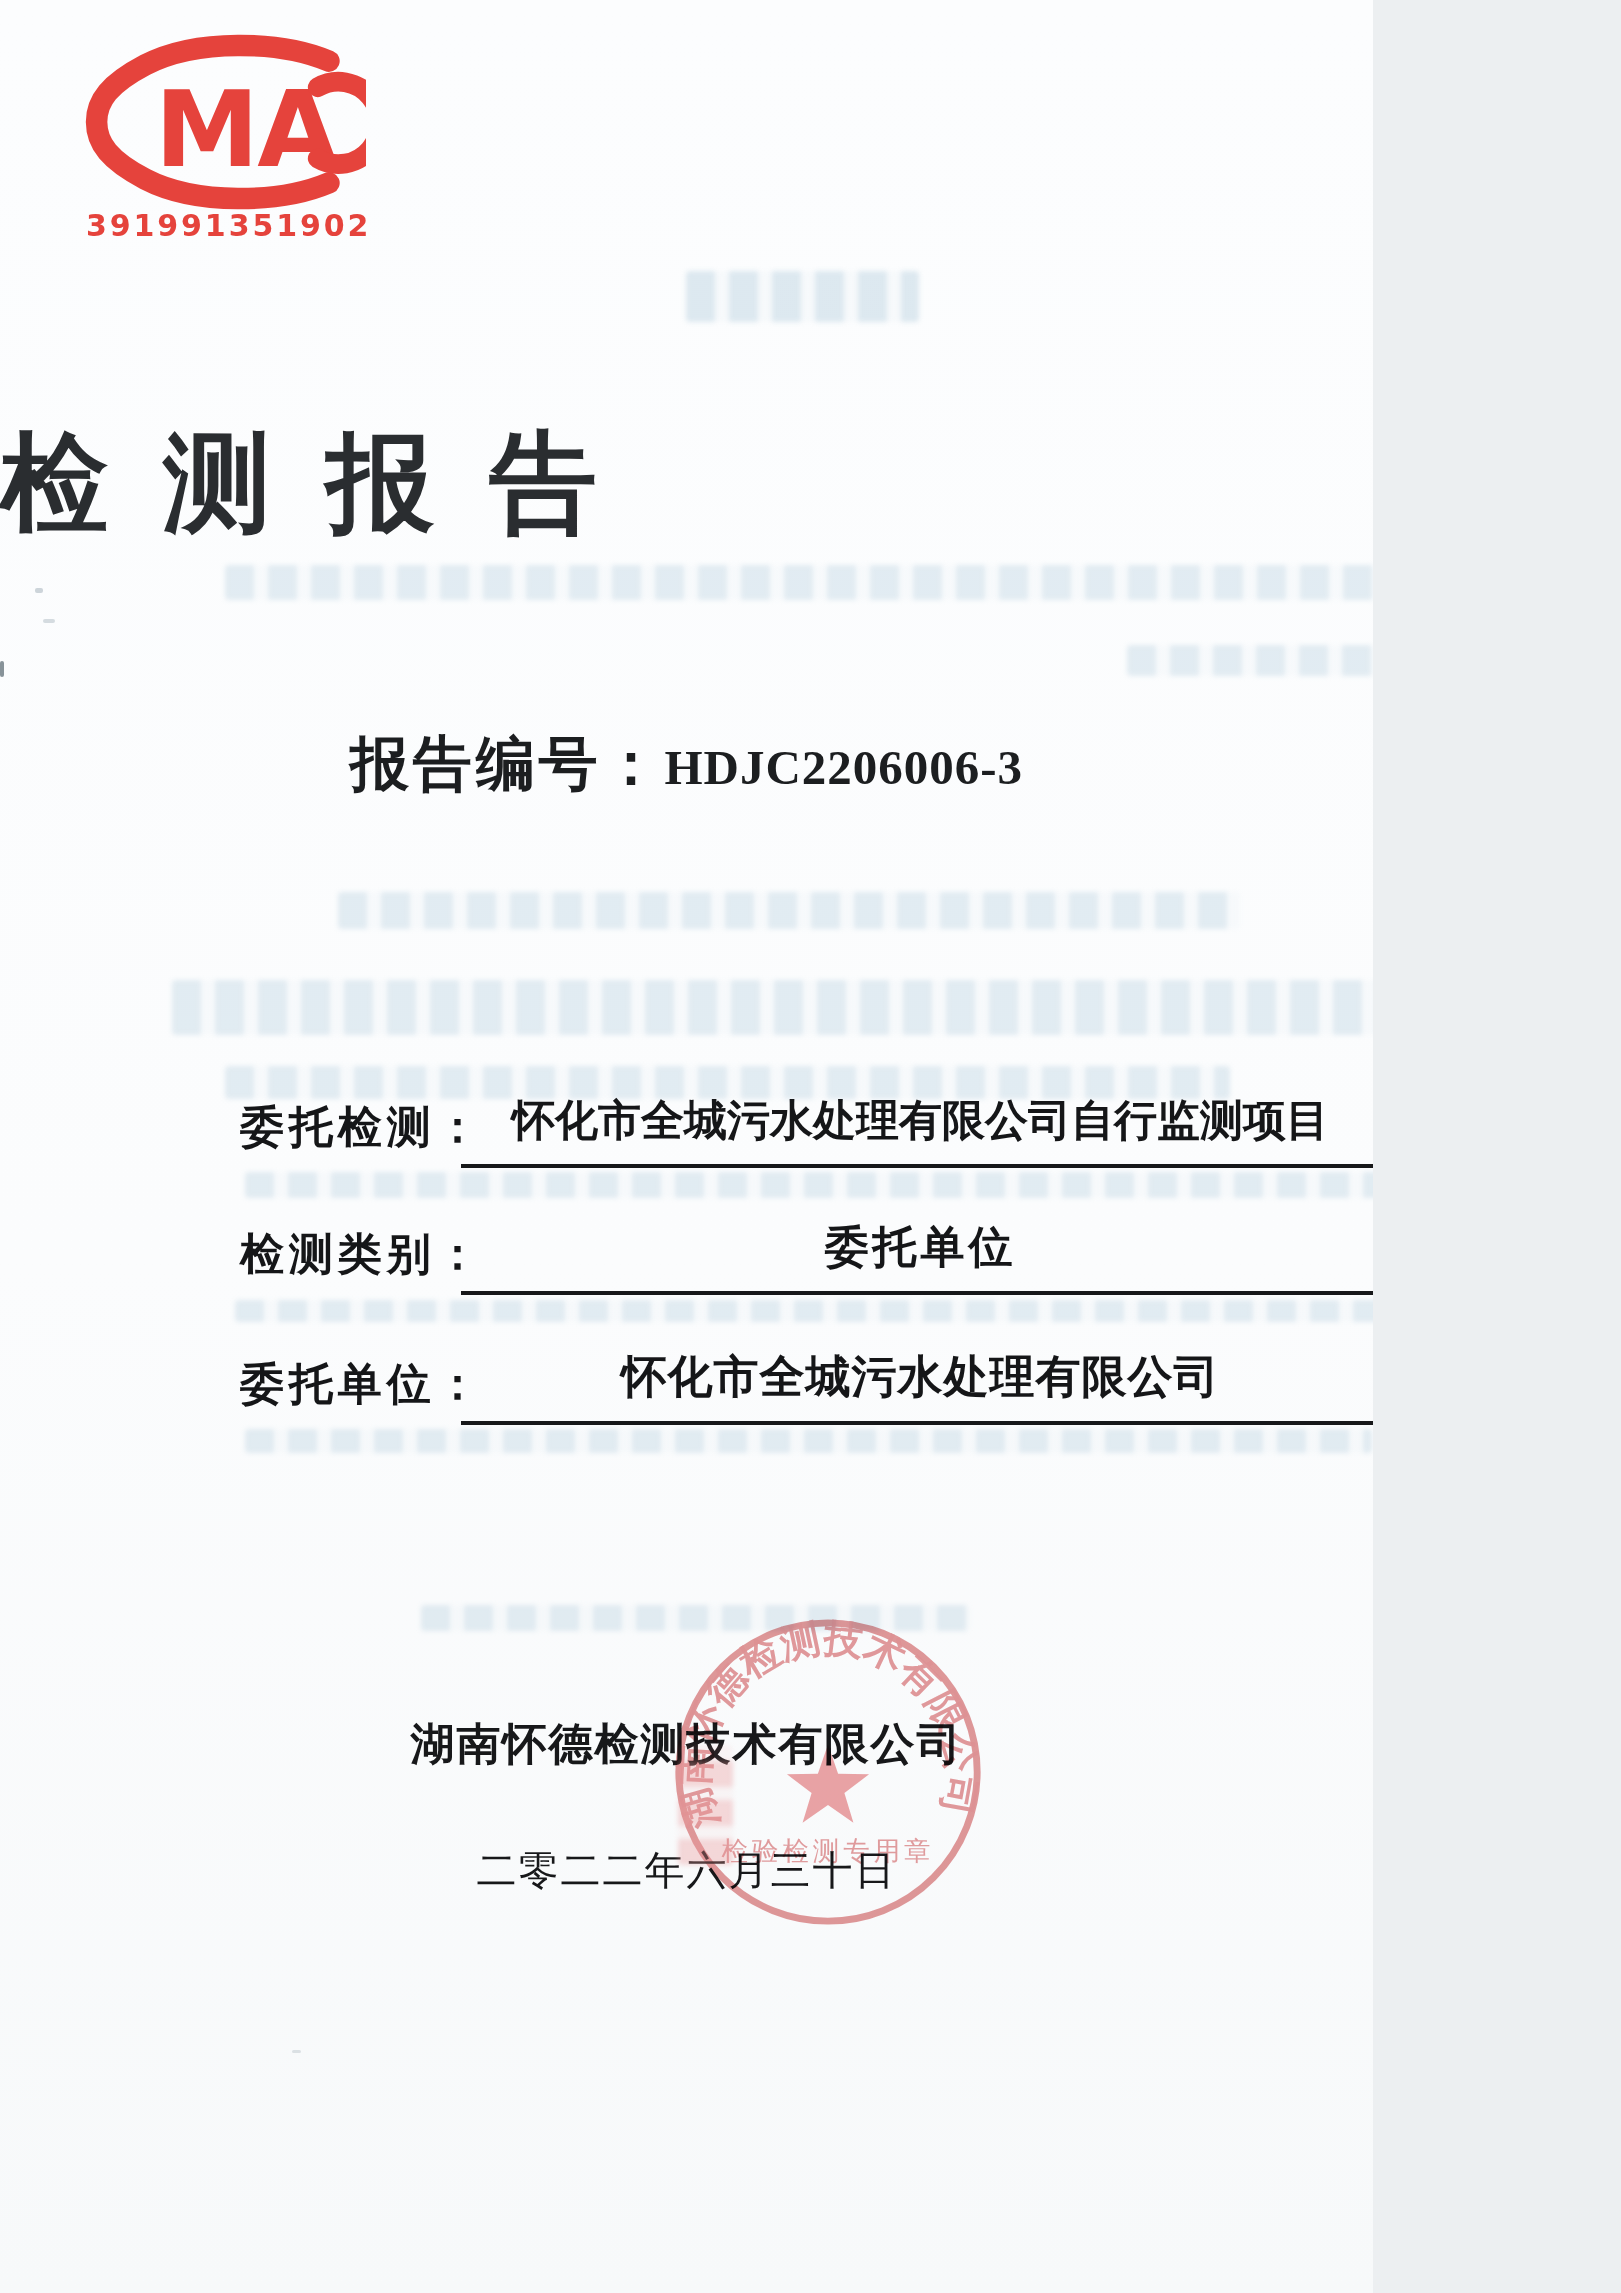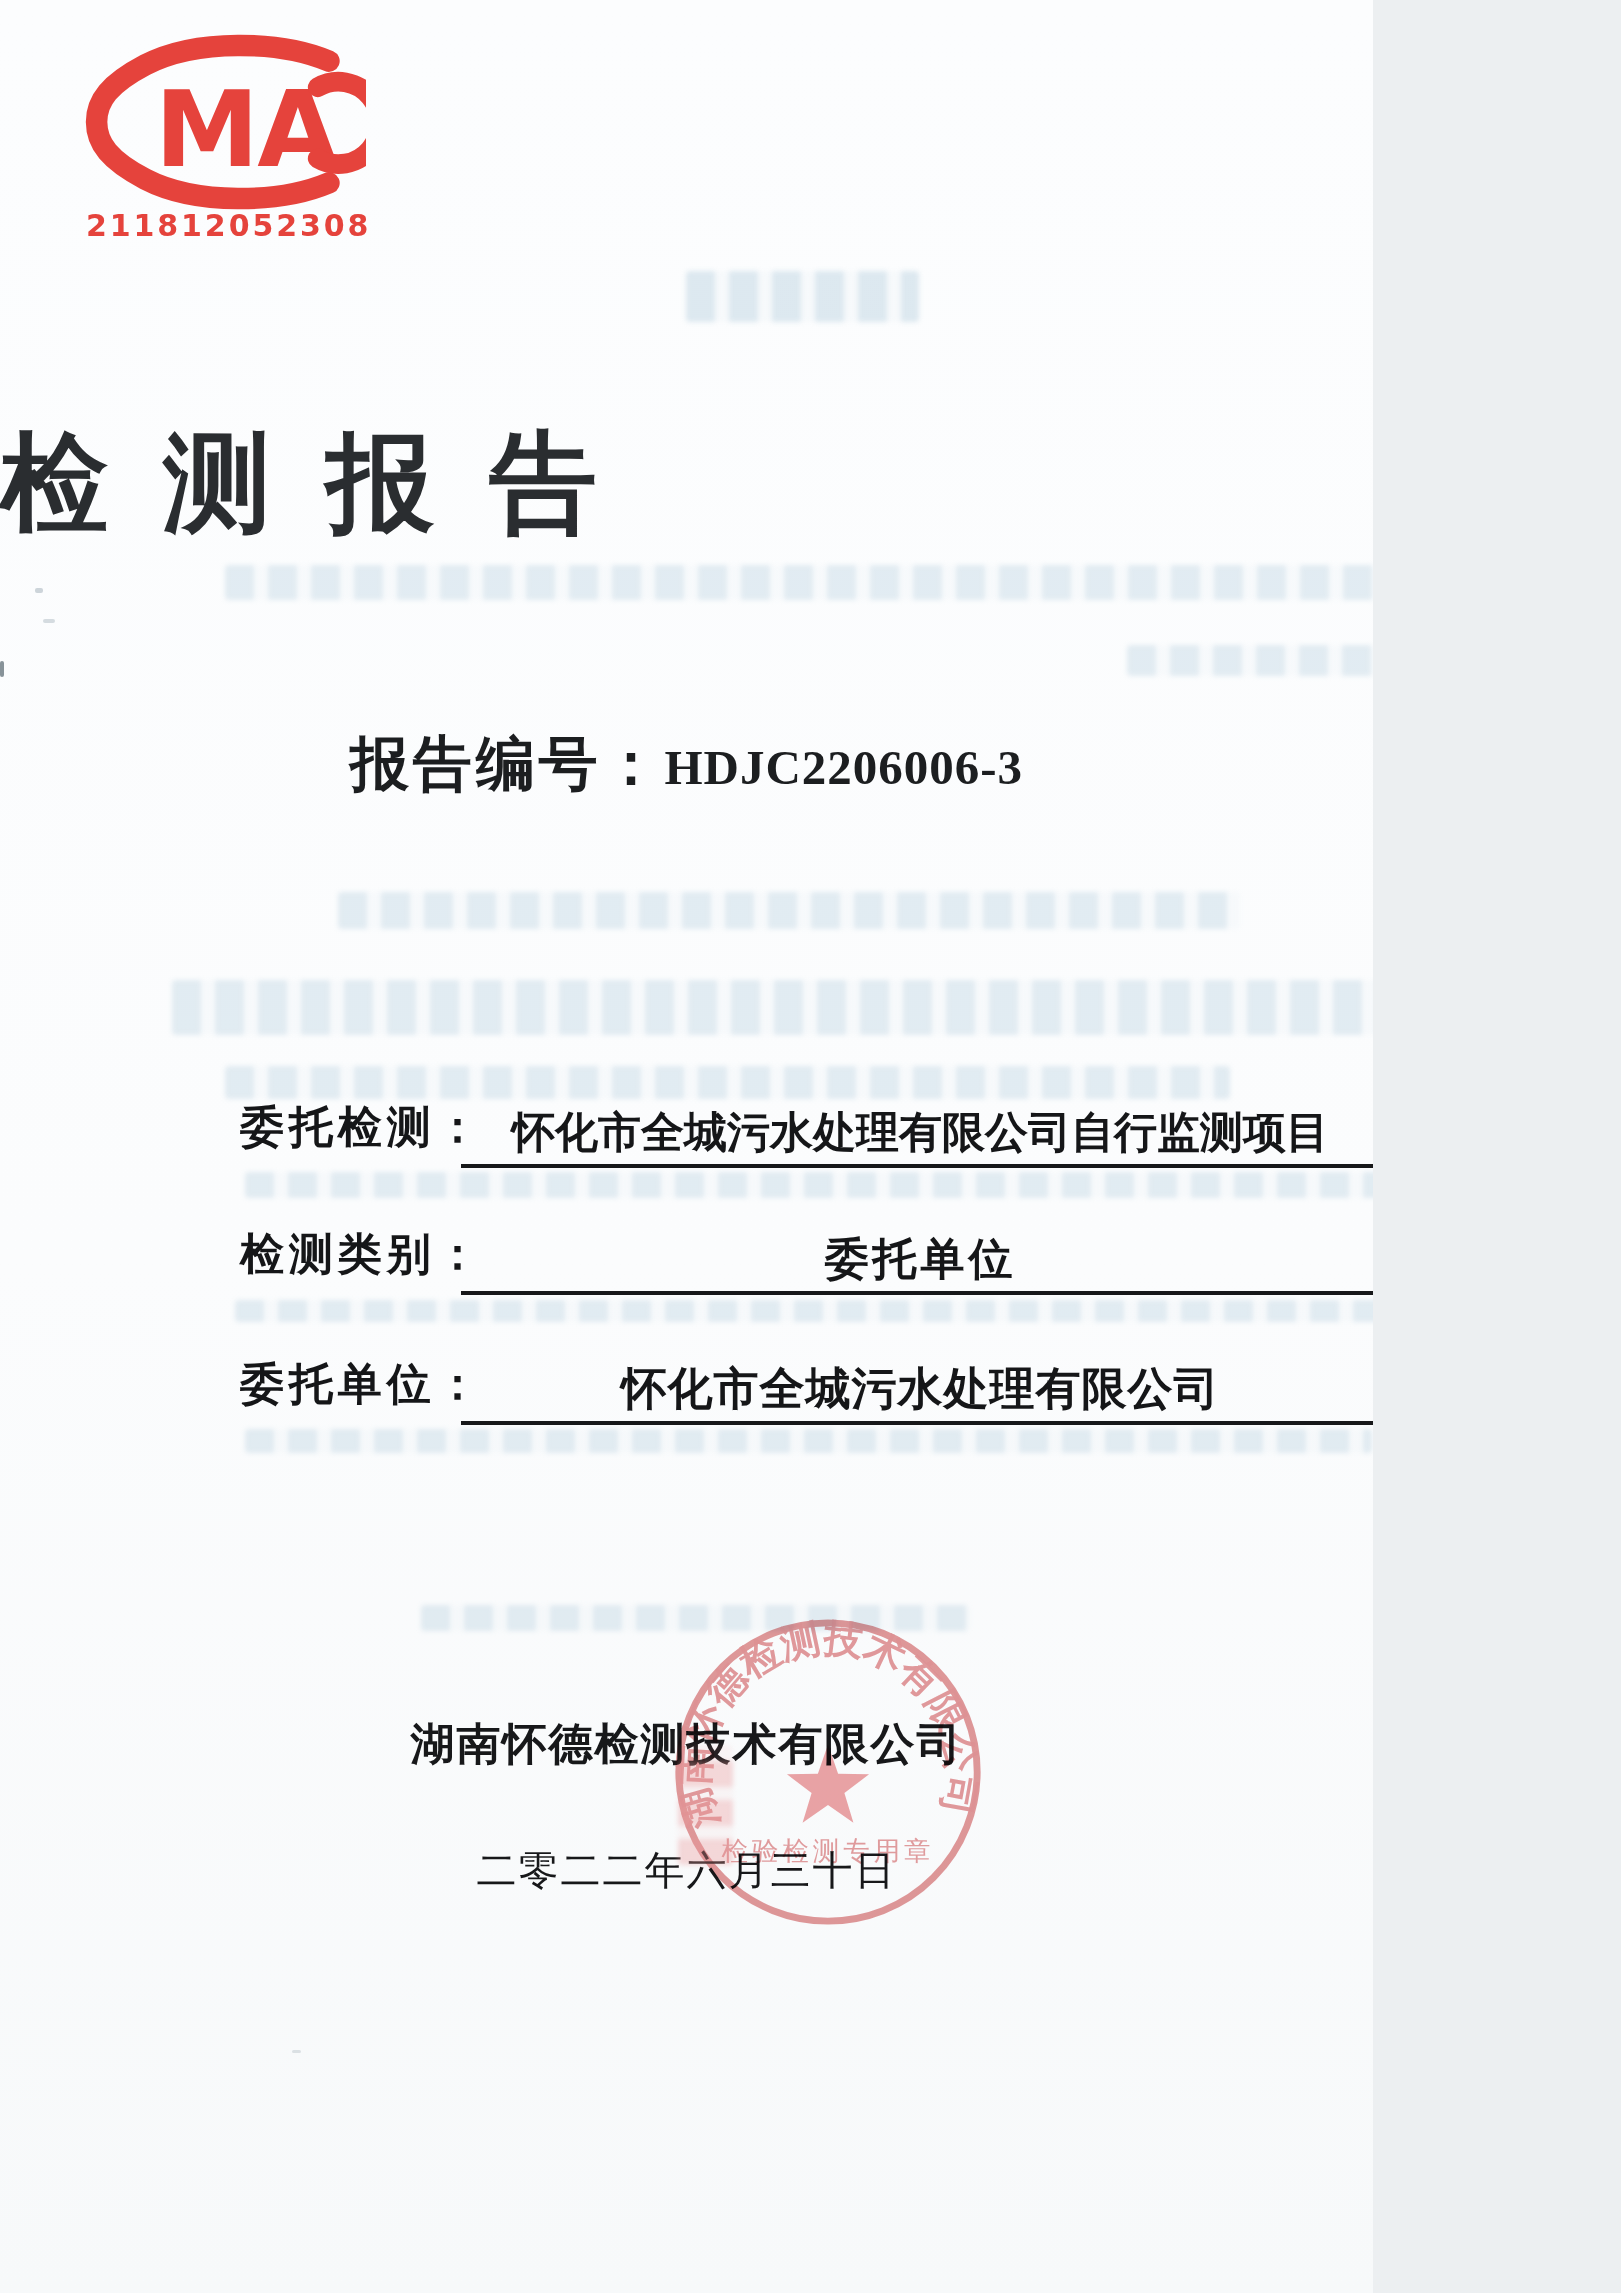--- a/index.html
+++ b/index.html
@@ -55,21 +55,21 @@
   }
   
   .row-label{
     position:absolute;left:240px;font-size:44px;font-weight:700;
     letter-spacing:4.9px;color:#151618;white-space:nowrap;
   }
   .row-value{
     position:absolute;left:461px;width:919px;height:69px;
     border-bottom:4.9px solid #17181a;
     display:flex;align-items:flex-end;justify-content:center;
-    font-weight:700;color:#151618;padding-bottom:2px;box-sizing:border-box;
+    font-weight:700;color:#151618;padding-bottom:14px;box-sizing:border-box;
     white-space:nowrap;
   }
   .v1{font-size:43px;}
   .v2{font-size:44px;letter-spacing:3.9px;}
   .v3{font-size:45px;letter-spacing:1px;}
   
   .company{position:absolute;left:0;right:0;top:1715px;text-align:center;
     font-size:44px;font-weight:700;letter-spacing:2px;color:#17181a;}
   .issue-date{position:absolute;left:0;right:0;top:1843px;text-align:center;
     font-size:40px;font-weight:400;letter-spacing:2px;color:#17181a;}
@@ -88,21 +88,21 @@
 </head>
 <body>
 
 <div class="page">
 
   <svg class="cma" viewBox="0 0 300 190" aria-hidden="true">
     <path d="M 262,30 C 210,8 120,6 66,34 C 28,54 14,72 14,95 C 14,118 28,136 66,156 C 120,184 210,182 262,160" fill="none" stroke="#e5433c" stroke-width="23" stroke-linecap="round"></path>
     <text x="76" y="142" font-family="DejaVu Sans, Liberation Sans, sans-serif" font-size="112" font-weight="bold" fill="#e5433c" letter-spacing="-2">MA</text>
     <path d="M 250,58 A 44,44 0 1 1 250,134" fill="none" stroke="#e5433c" stroke-width="21" stroke-linecap="round"></path>
   </svg>
-  <div class="cma-number">211812052308</div>
+  <div class="cma-number">391991351902</div>
 
   <div class="badge">
     <span>正本</span>
   </div>
 
   <div class="bleed strong" style="left:686px;top:271px;width:233px;height:51px;"></div>
   <div class="bleed" style="left:225px;top:565px;width:1176px;height:35px;"></div>
   <div class="bleed" style="left:1127px;top:645px;width:279px;height:31px;"></div>
   <div class="bleed" style="left:338px;top:892px;width:902px;height:37px;"></div>
   <div class="bleed" style="left:172px;top:980px;width:1245px;height:55px;"></div>

